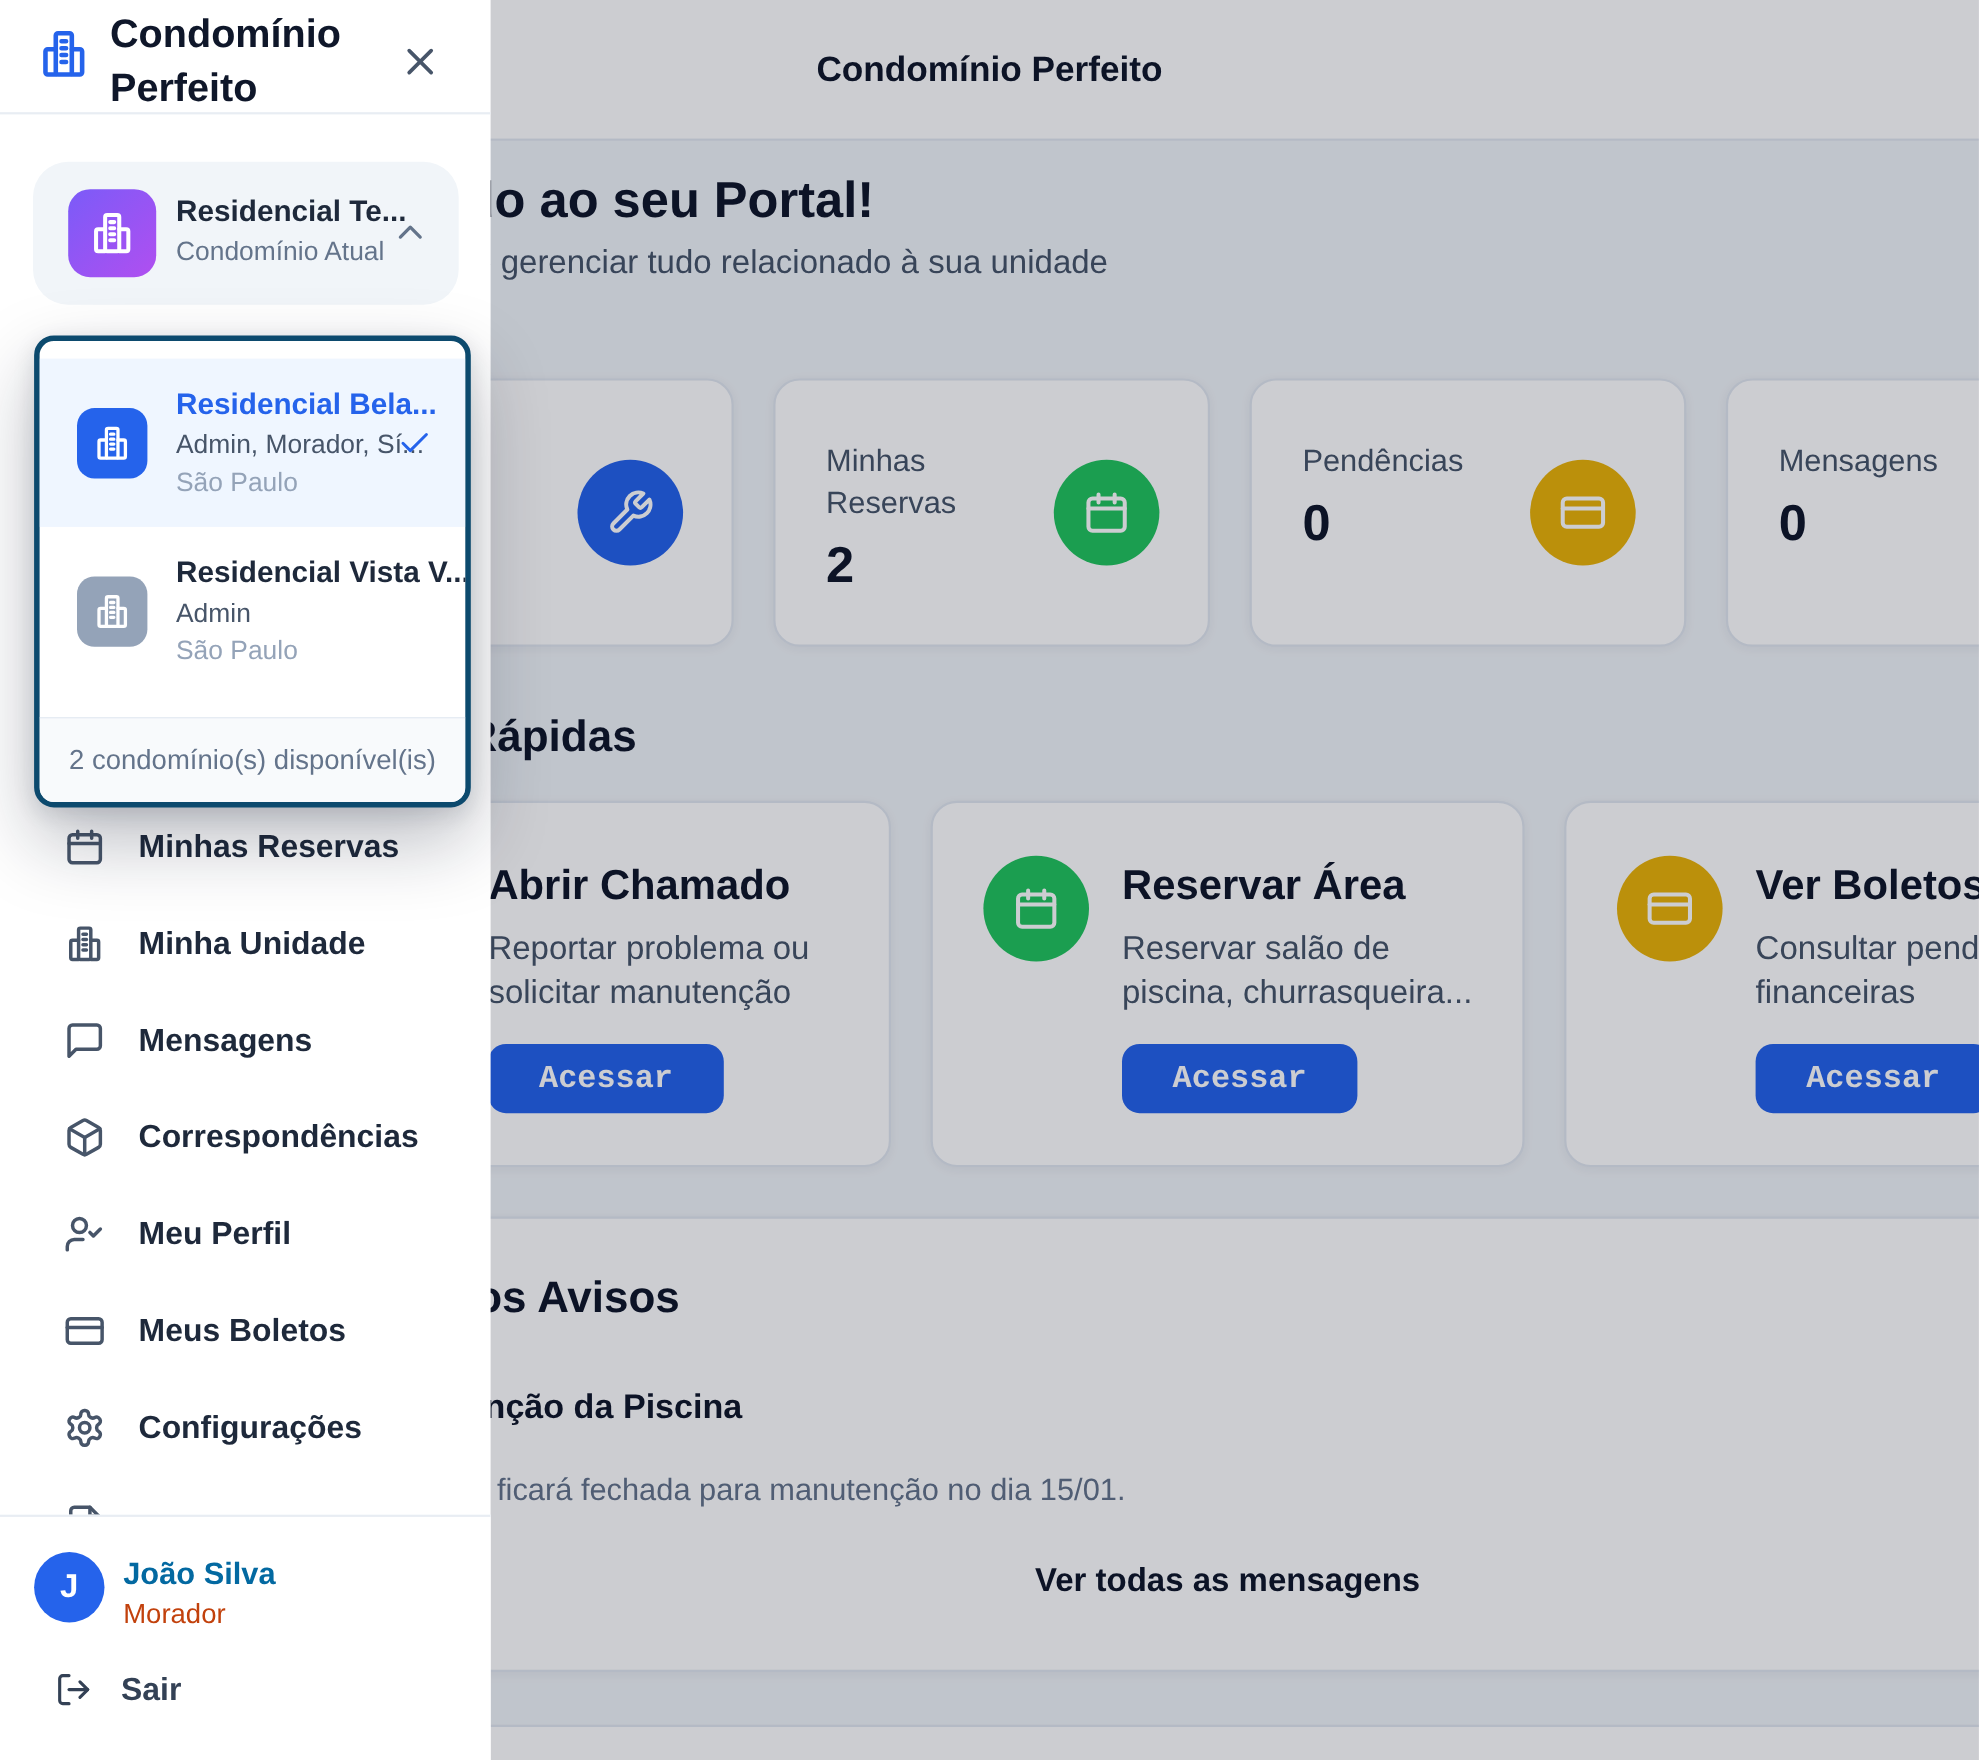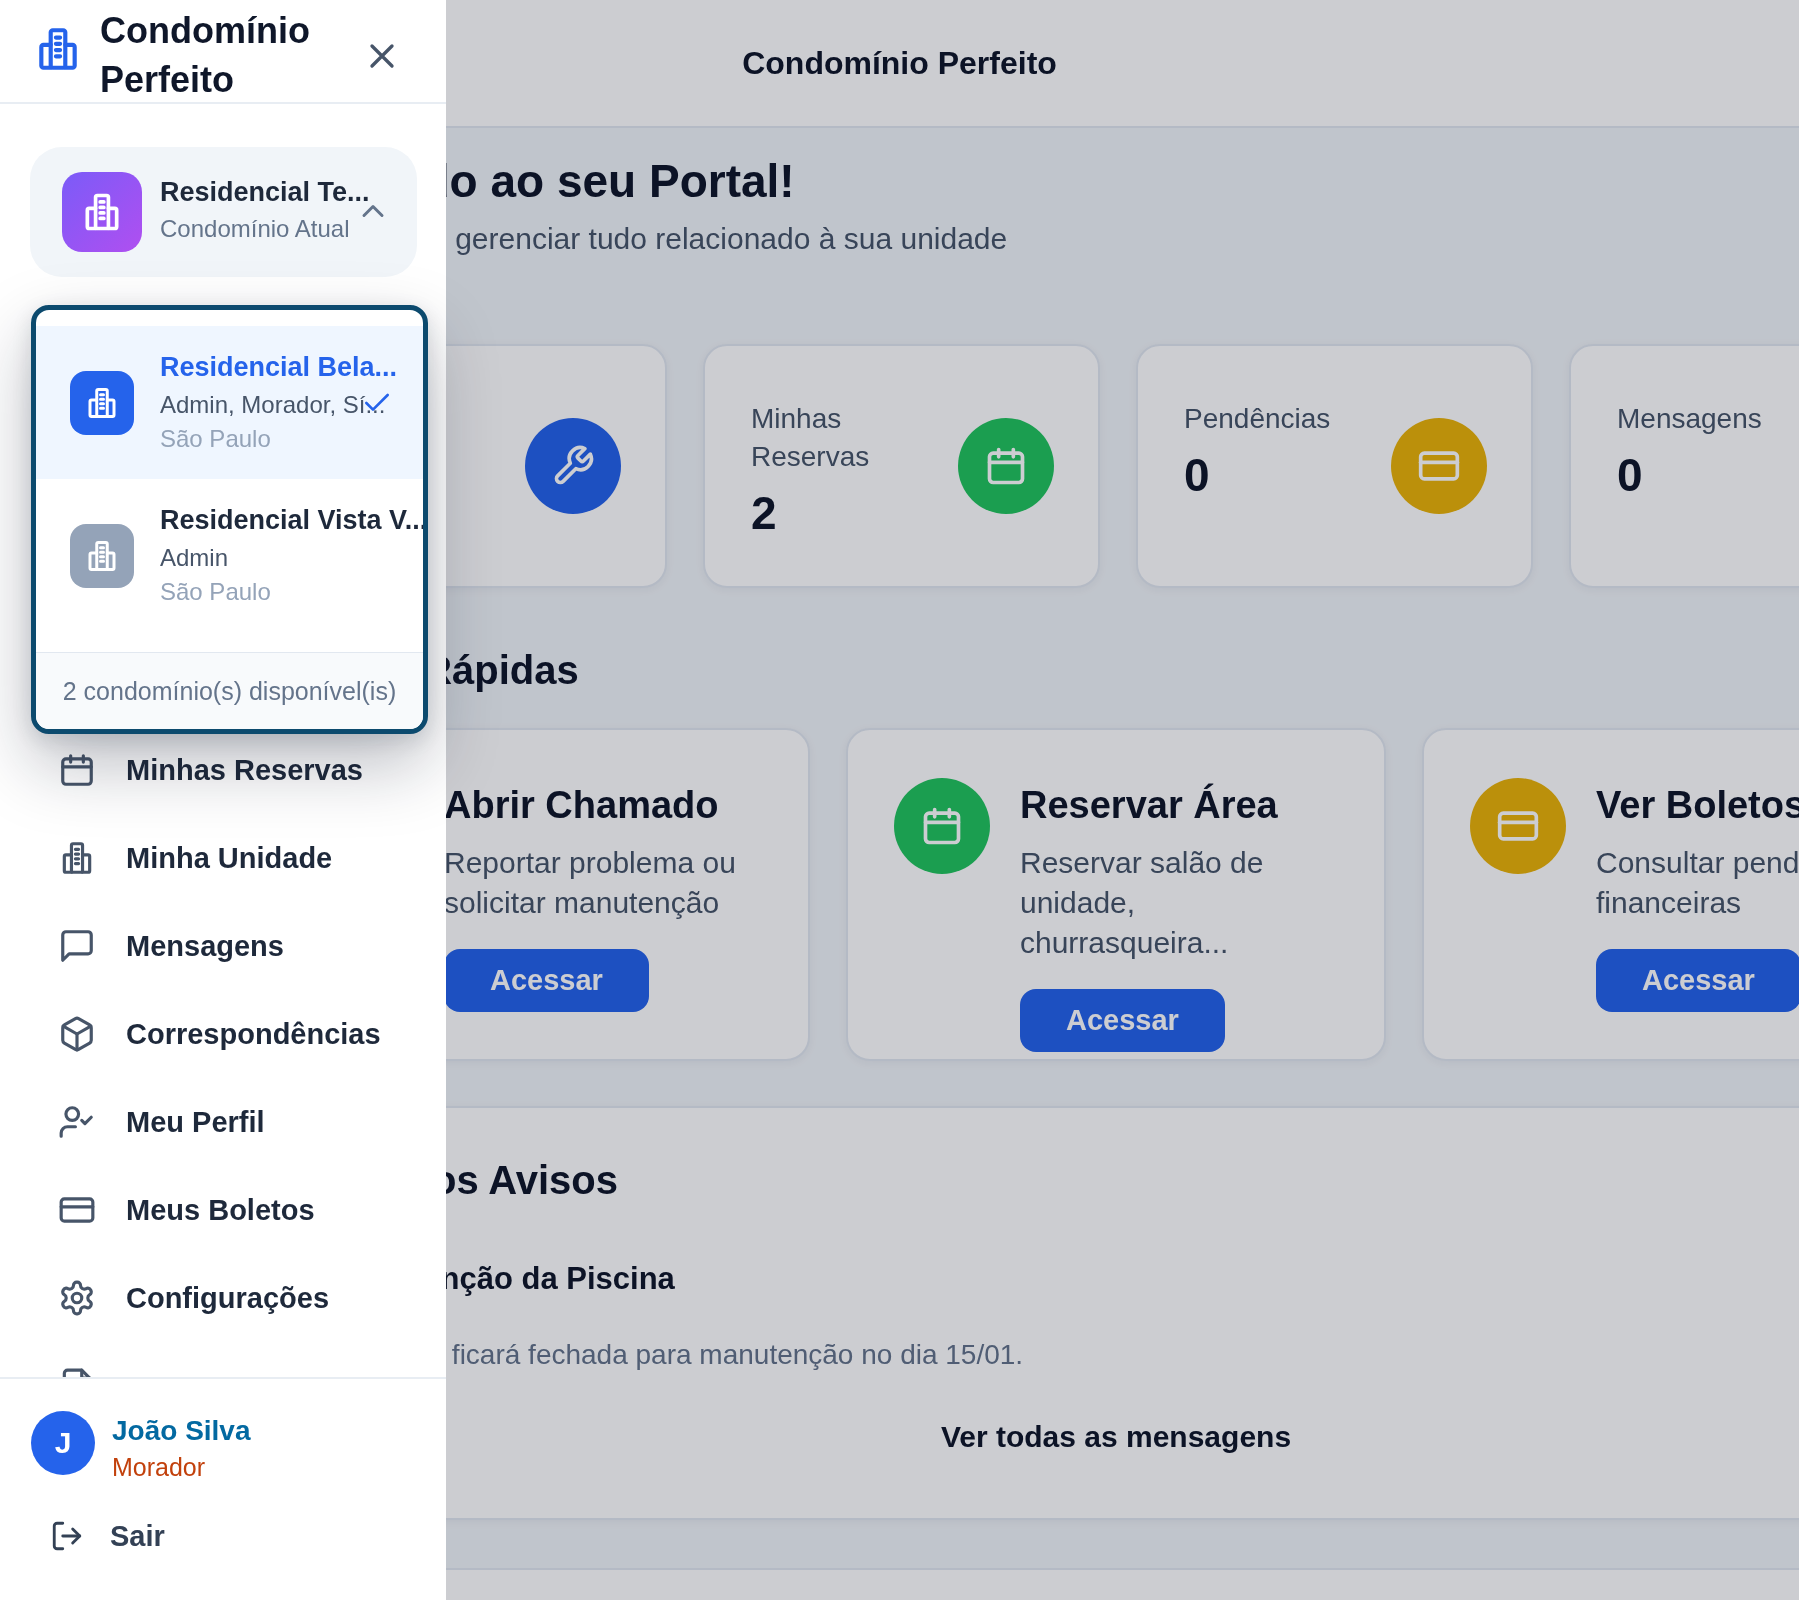--- a/index.html
+++ b/index.html
@@ -39,21 +39,21 @@
   }
   .quick-icon{
     flex:0 0 96px;width:96px;height:96px;border-radius:50%;color:#fff;
     display:flex;align-items:center;justify-content:center;
   }
   .quick-col{flex:1;min-width:0;}
   .quick-title{font-size:38px;font-weight:700;color:#0f172a;padding-top:6px;white-space:nowrap;}
   .quick-desc{font-size:30px;color:#475569;line-height:40px;margin-top:16px;max-width:320px;}
   .quick-btn{
     display:inline-block;margin-top:26px;background:#2563eb;color:#fff;border:none;
-    font-family:Liberation Sans, sans-serif;font-size:29px;font-weight:600;padding:15px 46px;border-radius:16px;cursor:pointer;
+    font-family:Liberation Mono, monospace;font-size:29px;font-weight:600;padding:15px 46px;border-radius:16px;cursor:pointer;
   }
   .notices-card{
     position:absolute;left:270px;top:978px;width:1692px;height:414px;background:#fff;
     border:2px solid #e2e8f0;border-radius:24px;box-sizing:border-box;padding:50px 60px;
     box-shadow:0 2px 10px rgba(15,23,42,.05);
   }
   .notices-title{font-size:40px;font-weight:700;color:#0f172a;}
   .notice-item{margin-top:58px;}
   .notice-item-title{font-size:31px;font-weight:600;color:#0f172a;}
   .notice-item-text{font-size:28px;color:#64748b;margin-top:42px;}
@@ -182,21 +182,21 @@
           </span>
           <span class="quick-col"><div class="quick-title">Abrir Chamado</div><div class="quick-desc">Reportar problema ou solicitar manutenção</div><button class="quick-btn">Acessar</button></span>
         </div>
         <div class="quick-card">
           <span class="quick-icon" style="background:#22c55e">
             <svg width="44" height="44" viewBox="0 0 24 24" fill="none" stroke="currentColor" stroke-width="2" stroke-linecap="round" stroke-linejoin="round">
               <rect x="3" y="5" width="18" height="16" rx="2"></rect>
               <path d="M8 3v4M16 3v4M3 10h18"></path>
             </svg>
           </span>
-          <span class="quick-col"><div class="quick-title">Reservar Área</div><div class="quick-desc">Reservar salão de unidade, churrasqueira...</div><button class="quick-btn">Acessar</button></span>
+          <span class="quick-col"><div class="quick-title">Reservar Área</div><div class="quick-desc">Reservar salão de piscina, churrasqueira...</div><button class="quick-btn">Acessar</button></span>
         </div>
         <div class="quick-card">
           <span class="quick-icon" style="background:#eab308">
             <svg width="44" height="44" viewBox="0 0 24 24" fill="none" stroke="currentColor" stroke-width="2" stroke-linecap="round" stroke-linejoin="round">
               <rect x="2" y="5" width="20" height="14" rx="2"></rect>
               <path d="M2 10h20"></path>
             </svg>
           </span>
           <span class="quick-col"><div class="quick-title">Ver Boletos</div><div class="quick-desc">Consultar pendências financeiras</div><button class="quick-btn">Acessar</button></span>
         </div>

